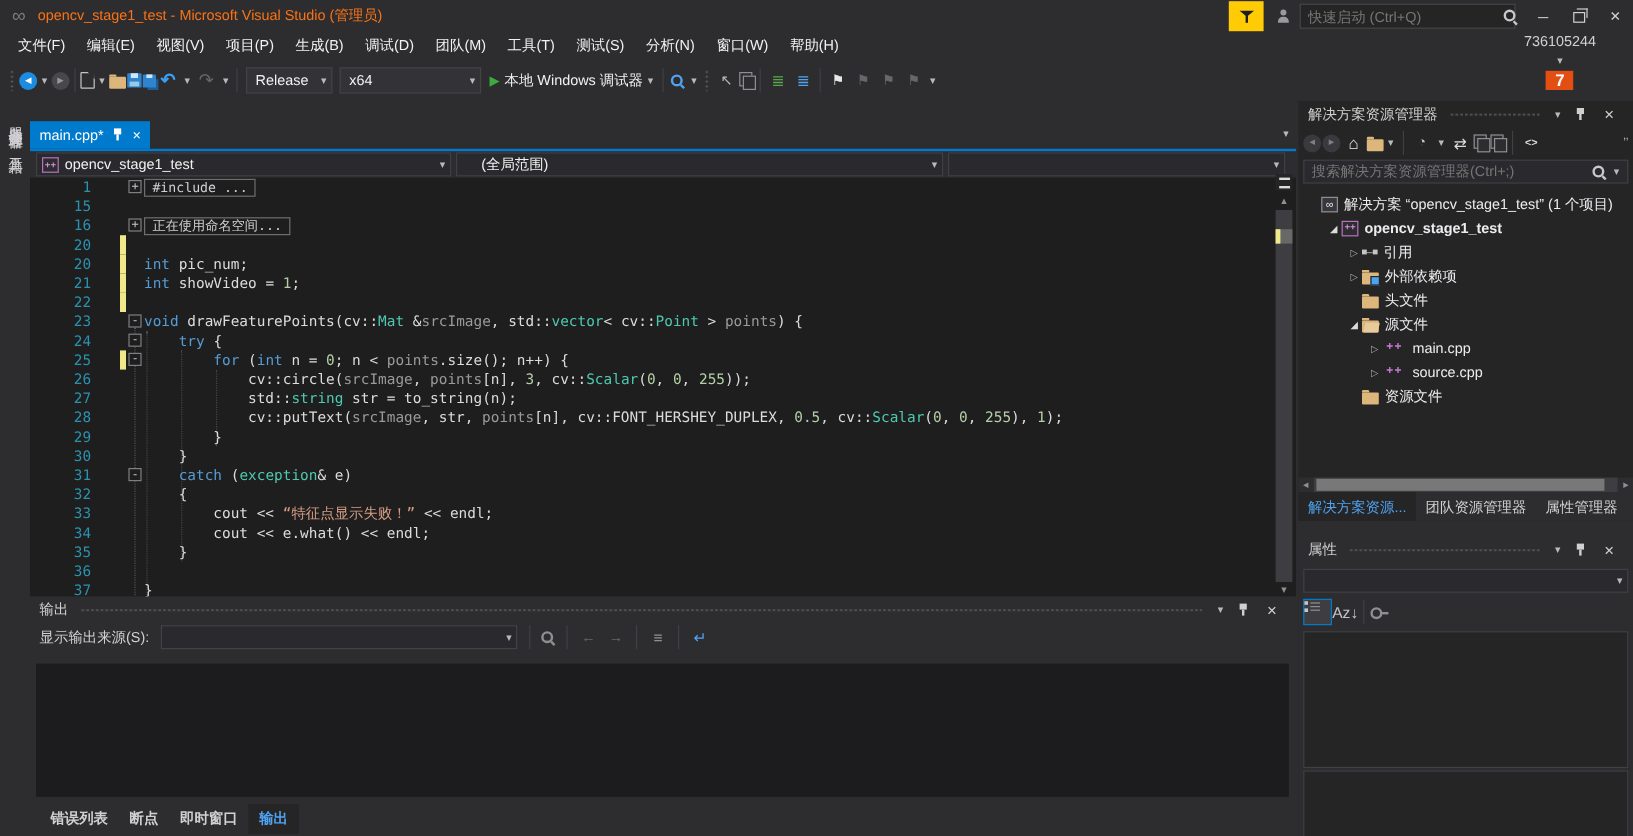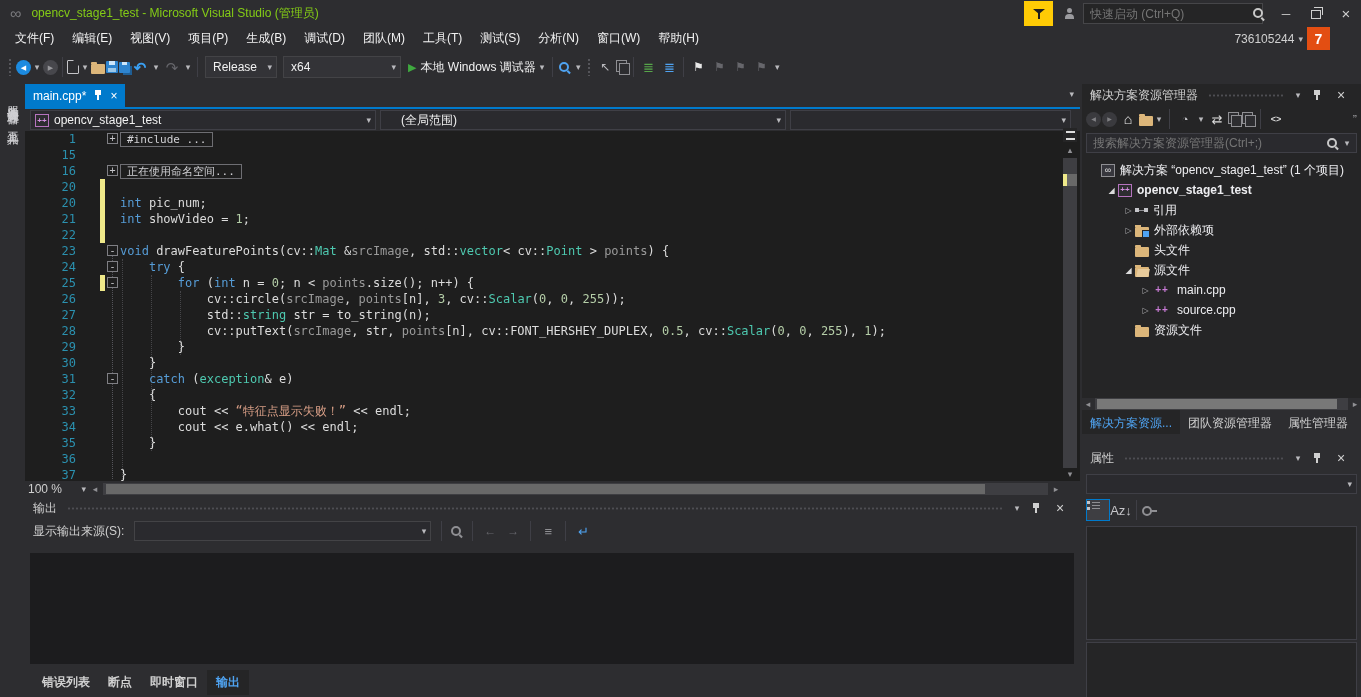--- a/index.html
+++ b/index.html
@@ -8,46 +8,46 @@
   .abs{position:absolute;}
   .vsep{width:1px;height:20px;background:#3f3f46;margin:0 4px;flex:0 0 1px;}
   .dragdots{flex:1;height:5px;margin:0 10px;background-image:radial-gradient(circle,#4e4e53 1px,transparent 1.2px);
             background-size:4px 5px;background-repeat:repeat-x;background-position:0 50%;}
   .ic{display:inline-flex;align-items:center;justify-content:center;width:20px;height:20px;flex:0 0 auto;line-height:1;}
   .combo{box-sizing:border-box;height:22px;background:#333337;border:1px solid #434346;display:flex;align-items:center;
          padding:0 4px 0 7px;color:#f1f1f1;}
   .combo .chev{margin-left:auto;color:#b9b9bd;font-size:9px;padding-left:6px;}
   
   #titlebar{left:0;top:0;width:1361px;height:27px;display:flex;align-items:center;}
-  #titlebar .title{color:#84cc16;margin-left:10px;}
+  #titlebar .title{color:#f97316;margin-left:10px;}
   #vslogo{margin-left:10px;color:#7a7a7e;font-size:16px;}
   #tbright{position:absolute;right:0;top:0;height:27px;display:flex;align-items:center;}
   #ylwbtn{width:29px;height:25px;background:#ffcb05;display:flex;align-items:center;justify-content:center;margin-right:10px;}
   #qlaunch{width:178px;height:19px;background:#252526;border:1px solid #464649;display:flex;align-items:center;margin:0 8px 0 8px;}
   #qlaunch input{flex:1;background:transparent;border:none;outline:none;color:#7e7e82;font-size:12px;padding:0 6px;font-family:"Liberation Sans",sans-serif;}
   .winbtn{width:30px;height:27px;display:flex;align-items:center;justify-content:center;color:#d0d0d0;}
   
   #menubar{left:0;top:27px;width:1361px;height:23px;display:flex;align-items:center;padding-left:6px;box-sizing:border-box;}
   .menu-item{padding:0 9px;height:23px;display:flex;align-items:center;color:#f1f1f1;cursor:default;}
-  #menuright{position:absolute;right:31px;top:27px;height:23px;display:flex;align-items:center;gap:4px;}
+  #menuright{position:absolute;right:31px;top:27px;height:23px;display:flex;align-items:center;gap:4px;flex-direction:column;}
   #account{color:#d0d0d0;}
   #avatar{width:23px;height:23px;background:#e34e12;color:#fff;font-weight:bold;font-size:14px;display:flex;align-items:center;justify-content:center;}
   
   #toolbar{left:0;top:50px;width:1361px;height:34px;display:flex;align-items:center;padding-left:4px;box-sizing:border-box;}
   .grip{width:4px;height:18px;margin:0 4px;background-image:radial-gradient(circle,#55555a 1px,transparent 1.1px);background-size:4px 4px;flex:0 0 4px;}
   .icslot{display:flex;align-items:center;gap:1px;}
   #cfgcombo{width:72px;margin:0 3px;}
   #platcombo{width:118px;margin:0 3px;}
   #dbgbtn{display:flex;align-items:center;gap:4px;padding:0 4px;height:24px;}
   #dbgbtn .lbl{color:#f1f1f1;}
   
   #leftstrip{left:0;top:84px;width:25px;height:613px;background:#2d2d30;display:flex;flex-direction:column;align-items:center;}
   .vtab{writing-mode:vertical-lr;color:#cfcfd2;font-size:12px;letter-spacing:1px;padding:6px 0;margin-top:6px;cursor:default;}
   
-  #editor{left:25px;top:84px;width:1055px;height:413px;background:#2d2d30;}
+  #editor{left:25px;top:101px;width:1055px;height:413px;background:#2d2d30;}
   #tabrow{left:0;top:0;width:1055px;height:23px;display:flex;}
   #doctab{background:#007acc;display:flex;align-items:center;gap:7px;padding:0 8px;height:23px;color:#fff;}
   #docwellchev{position:absolute;right:6px;top:5px;color:#b9b9bd;font-size:9px;}
   #blueline{left:0;top:23px;width:1055px;height:2px;background:#007acc;}
   #navbar{left:0;top:25px;width:1055px;height:22px;}
   #navcombo1{position:absolute;left:5px;top:1px;width:346px;height:20px;background:#2a2a2e;border:1px solid #3f3f46;box-sizing:border-box;display:flex;align-items:center;padding:0 4px;gap:5px;}
   #navcombo2{position:absolute;left:355px;top:1px;width:406px;height:20px;background:#2a2a2e;border:1px solid #3f3f46;box-sizing:border-box;display:flex;align-items:center;padding:0 4px 0 20px;}
   #navcombo3{position:absolute;left:765px;top:1px;width:281px;height:20px;background:#2a2a2e;border:1px solid #3f3f46;box-sizing:border-box;display:flex;align-items:center;padding:0 4px;}
   #codearea{left:0;top:47px;width:1055px;height:350px;background:#1e1e1e;overflow:hidden;font-family:"DejaVu Sans Mono",monospace;font-size:12px;}
   .cl{position:relative;height:16px;white-space:pre;}

